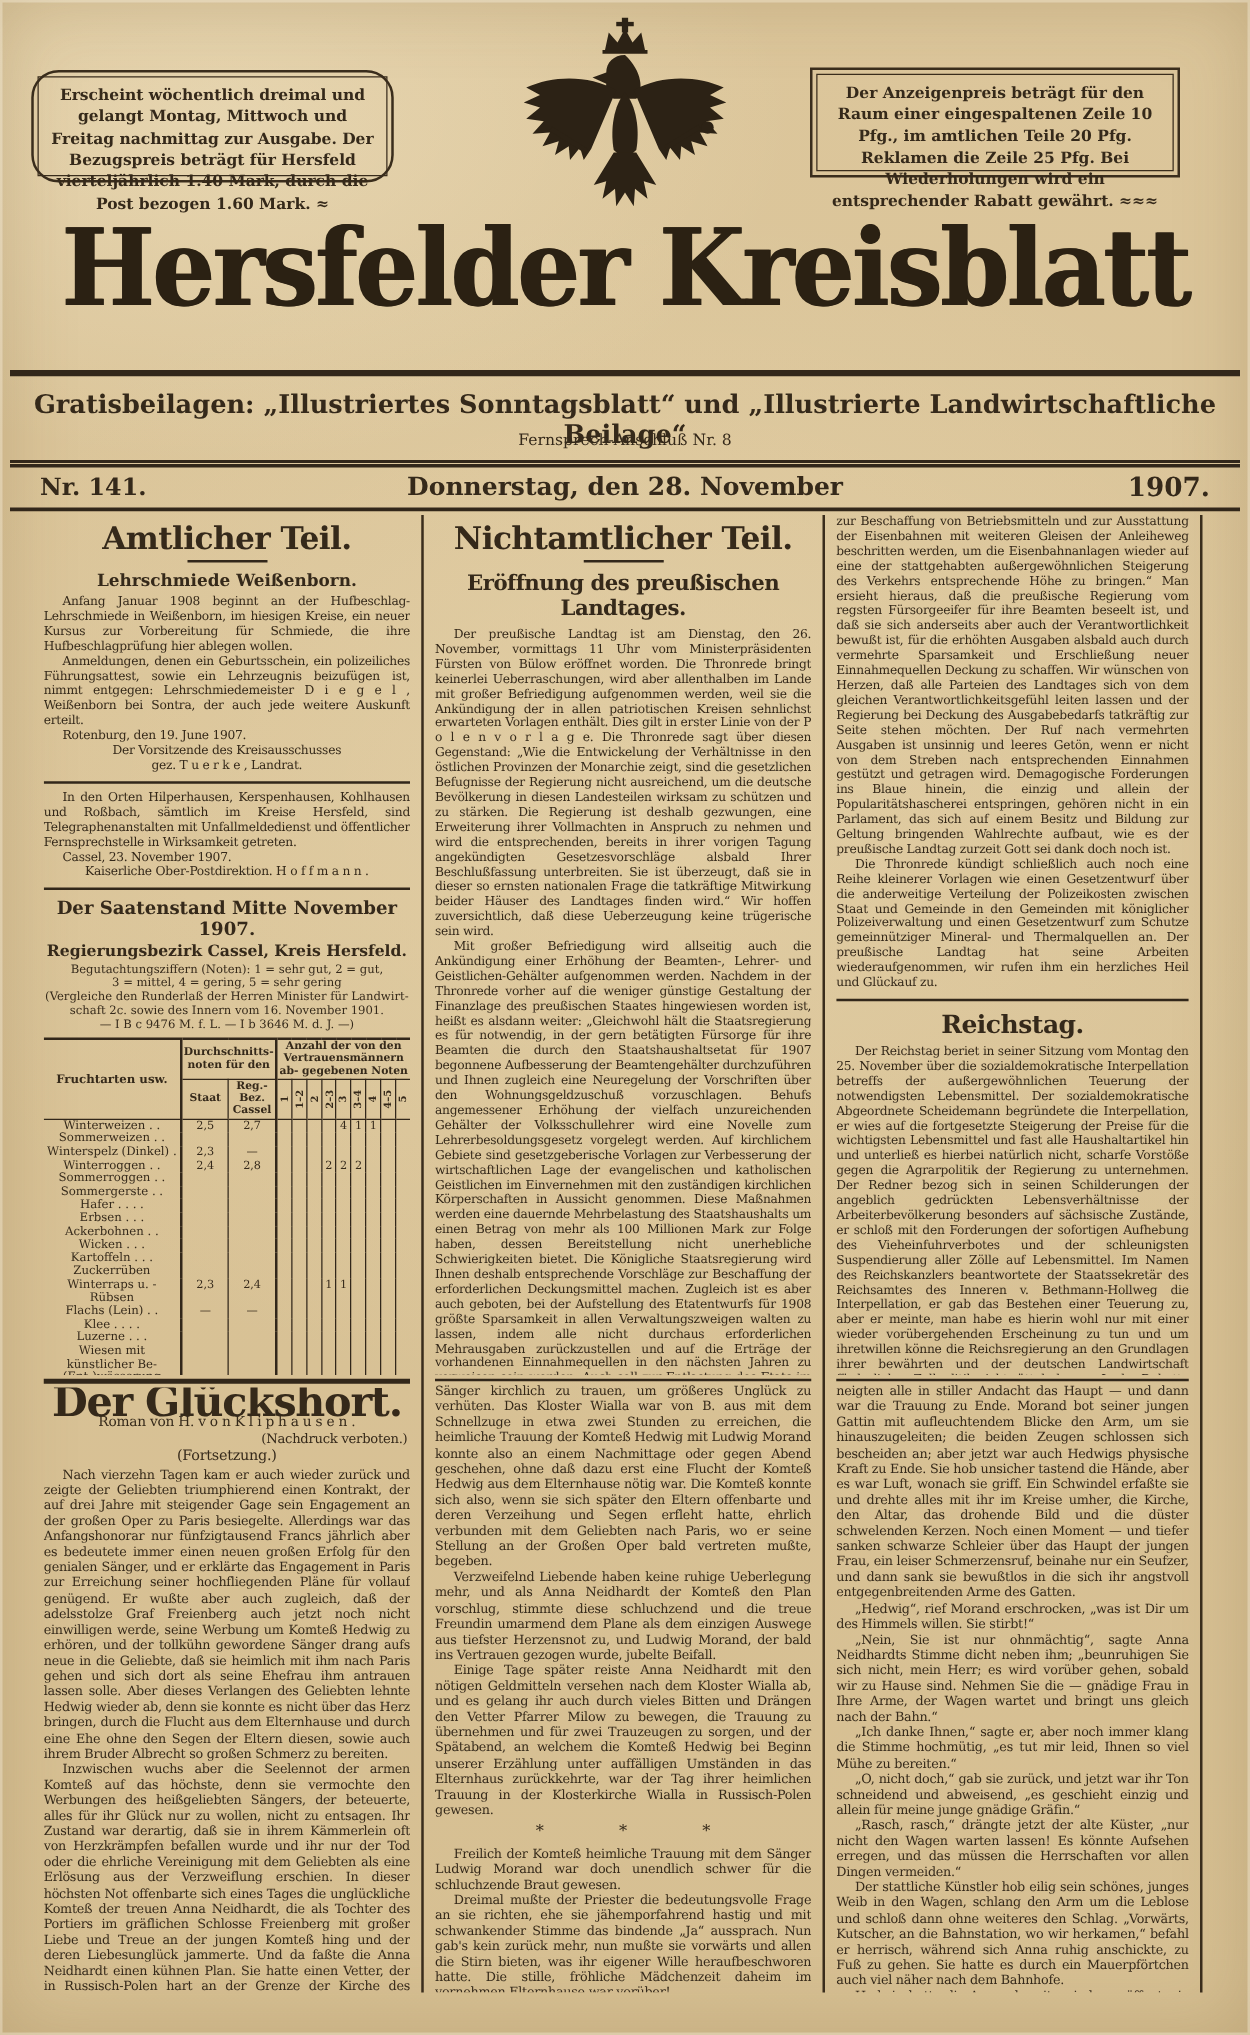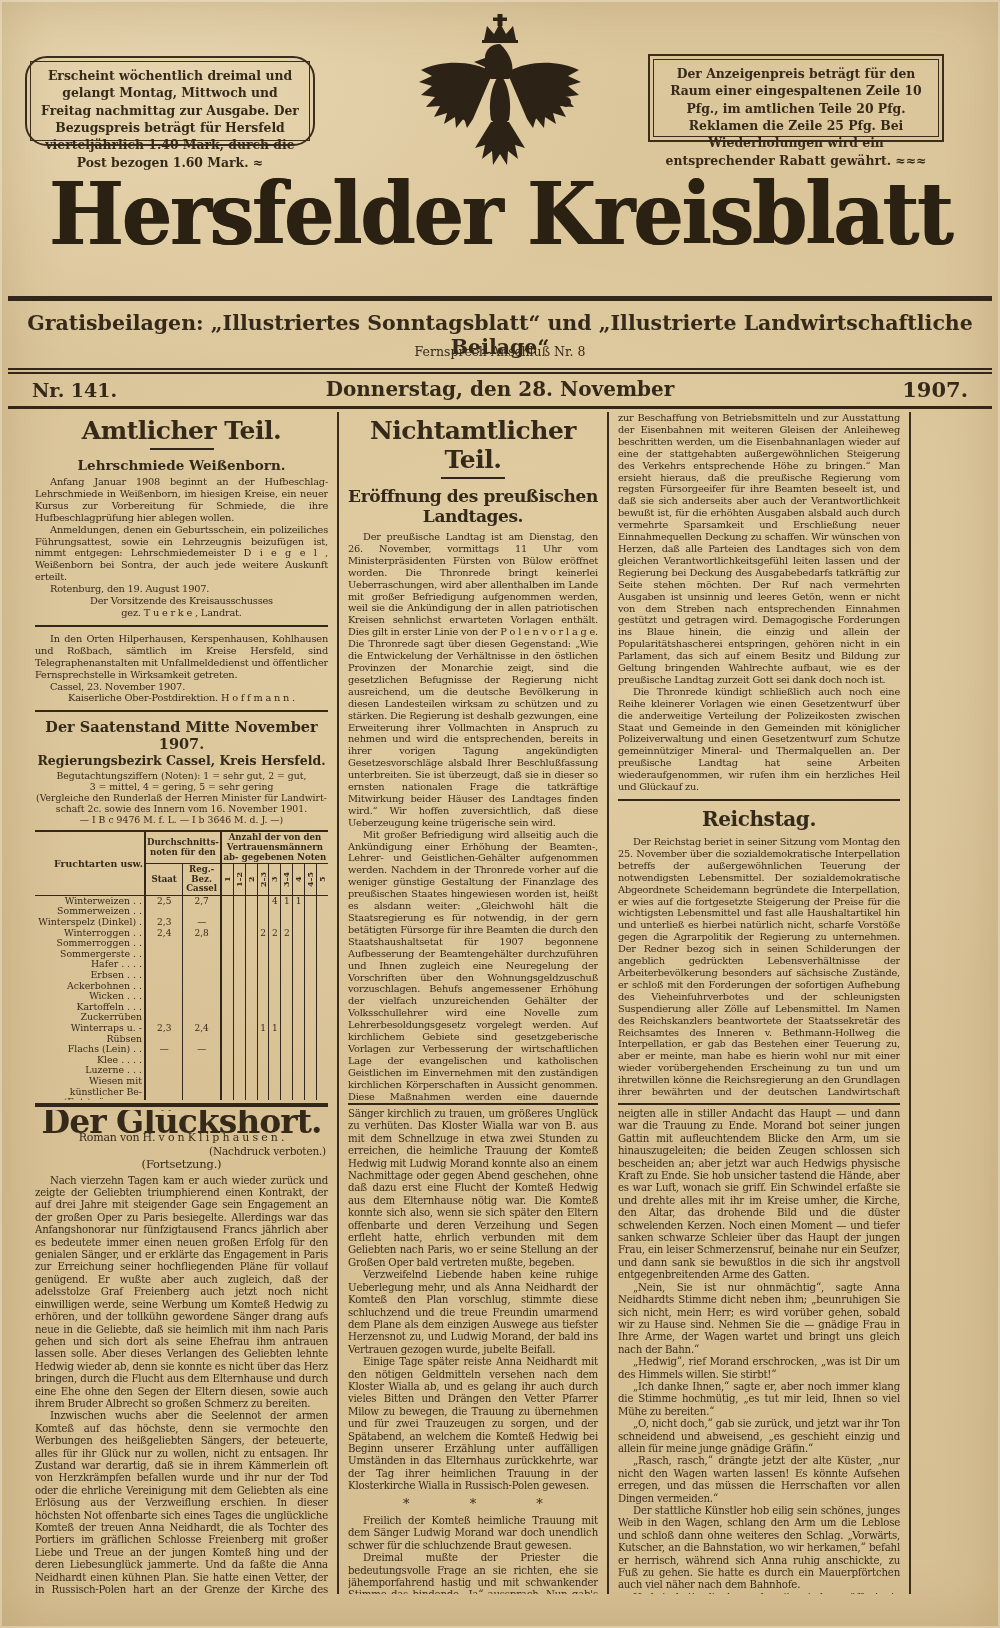--- a/index.html
+++ b/index.html
@@ -27,21 +27,21 @@
   .phone{position:absolute;left:0;right:0;top:344px;text-align:center;
     font-size:12.5px;font-weight:normal;}
   .dateline{position:absolute;left:30px;right:30px;top:377px;height:26px;}
   .issue-no{position:absolute;left:2px;top:2px;font-size:19px;font-weight:bold;}
   .date-c{position:absolute;left:0;right:0;text-align:center;font-size:20px;font-weight:bold;}
   .year{position:absolute;right:2px;top:0;font-size:21px;font-weight:bold;}
   
   .cols{position:absolute;top:412px;left:26px;right:26px;bottom:34px;display:flex;}
   .col{box-sizing:border-box;overflow:hidden;padding:0 9px;display:flex;flex-direction:column;}
   .c1{width:311px;}
-  .c2{width:270px;border-left:2px solid #3a2d1c;}
+  .c2{width:321px;border-left:2px solid #3a2d1c;}
   .c3{width:304px;border-left:2px solid #3a2d1c;border-right:2px solid #3a2d1c;}
   .col-top{height:688px;overflow:hidden;}
   .mid-rule{height:2px;background:#32271a;margin:3px 0;flex:none;}
   .mid-rule.heavy{height:4px;}
   .col-bot{flex:1;overflow:hidden;}
   
   .sec-title{text-align:center;font-size:25px;font-weight:bold;margin:4px 0 2px;letter-spacing:-0.5px;}
   .short-rule{width:64px;height:2px;background:#32271a;margin:3px auto 7px;}
   .art-title{text-align:center;font-size:13.5px;font-weight:bold;margin:2px 0 3px;}
   .big-art-title{text-align:center;font-size:17px;font-weight:bold;margin:1px 0 5px;letter-spacing:-0.4px;}
@@ -61,21 +61,21 @@
   .stars{text-align:center;font-size:13px;letter-spacing:28px;text-indent:28px;margin:5px 0;}
   
   .sa-title{text-align:center;font-size:14.5px;font-weight:bold;margin:4px 0 1px;}
   .sa-sub{text-align:center;font-size:12.5px;font-weight:bold;margin:0 0 2px;}
   .sa-note{text-align:center;font-size:9.3px;line-height:11px;margin:0;}
   table.saaten{border-collapse:collapse;margin:5px auto 3px;width:100%;
     border-top:2px solid #32271a;border-bottom:2px solid #32271a;font-size:9px;}
   .saaten th{font-weight:bold;padding:1px 1px;border-bottom:1.5px solid #32271a;
     font-size:8.6px;line-height:9.6px;vertical-align:middle;}
   .saaten td{padding:0 2px;line-height:10.6px;vertical-align:top;}
-  .saaten .tname{text-align:right;width:108px;font-size:9.4px;white-space:normal;}
+  .saaten .tname{text-align:center;width:108px;font-size:9.4px;white-space:normal;}
   .saaten .tnum{text-align:center;width:30px;}
   .saaten .tvote{text-align:center;width:11px;padding:0;}
   .bL2{border-left:2px solid #32271a;}
   .bL1{border-left:1px solid #32271a;}
   .rot{writing-mode:vertical-rl;transform:rotate(180deg);margin:0 auto;font-size:8px;line-height:9px;height:22px;}
   .eagle{position:absolute;left:398px;top:14px;}
 </style>
 </head>
 <body>
 
@@ -121,21 +121,21 @@
   <div class="cols">
 
     <div class="col c1">
       <div class="col-top">
         <div class="sec-title">Amtlicher Teil.</div>
         <div class="short-rule"></div>
         <div class="art-title">Lehrschmiede Weißenborn.</div>
         <div class="art">
           <p>Anfang Januar 1908 beginnt an der Hufbeschlag-Lehrschmiede in Weißenborn, im hiesigen Kreise, ein neuer Kursus zur Vorbereitung für Schmiede, die ihre Hufbeschlagprüfung hier ablegen wollen.</p>
           <p>Anmeldungen, denen ein Geburtsschein, ein polizeiliches Führungsattest, sowie ein Lehrzeugnis beizufügen ist, nimmt entgegen: Lehrschmiedemeister D i e g e l , Weißenborn bei Sontra, der auch jede weitere Auskunft erteilt.</p>
-          <p class="ind2">Rotenburg, den 19. August 1907.</p>
+          <p class="ind2">Rotenburg, den 19. June 1907.</p>
           <p class="cent">Der Vorsitzende des Kreisausschusses</p>
           <p class="cent">gez. T u e r k e , Landrat.</p>
         </div>
         <div class="art-rule"></div>
         <div class="art">
           <p>In den Orten Hilperhausen, Kerspenhausen, Kohlhausen und Roßbach, sämtlich im Kreise Hersfeld, sind Telegraphenanstalten mit Unfallmeldedienst und öffentlicher Fernsprechstelle in Wirksamkeit getreten.</p>
           <p class="ind2">Cassel, 23. November 1907.</p>
           <p class="cent">Kaiserliche Ober-Postdirektion.  H o f f m a n n .</p>
         </div>
         <div class="art-rule"></div>
@@ -471,22 +471,22 @@
         </div>
         <div class="art-rule"></div>
         <div class="big-art-title" style="font-size:20px;">Reichstag.</div>
         <div class="art">
           <p>Der Reichstag beriet in seiner Sitzung vom Montag den 25. November über die sozialdemokratische Interpellation betreffs der außergewöhnlichen Teuerung der notwendigsten Lebensmittel. Der sozialdemokratische Abgeordnete Scheidemann begründete die Interpellation, er wies auf die fortgesetzte Steigerung der Preise für die wichtigsten Lebensmittel und fast alle Haushaltartikel hin und unterließ es hierbei natürlich nicht, scharfe Vorstöße gegen die Agrarpolitik der Regierung zu unternehmen. Der Redner bezog sich in seinen Schilderungen der angeblich gedrückten Lebensverhältnisse der Arbeiterbevölkerung besonders auf sächsische Zustände, er schloß mit den Forderungen der sofortigen Aufhebung des Vieheinfuhrverbotes und der schleunigsten Suspendierung aller Zölle auf Lebensmittel. Im Namen des Reichskanzlers beantwortete der Staatssekretär des Reichsamtes des Inneren v. Bethmann-Hollweg die Interpellation, er gab das Bestehen einer Teuerung zu, aber er meinte, man habe es hierin wohl nur mit einer wieder vorübergehenden Erscheinung zu tun und um ihretwillen könne die Reichsregierung an den Grundlagen ihrer bewährten und der deutschen Landwirtschaft förderlichen Zollpolitik nicht rütteln lassen. In der Debatte stellte sich Abge-</p>
         </div>
       </div>
       <div class="mid-rule"></div>
       <div class="col-bot nov">
         <p class="noind">neigten alle in stiller Andacht das Haupt — und dann war die Trauung zu Ende. Morand bot seiner jungen Gattin mit aufleuchtendem Blicke den Arm, um sie hinauszugeleiten; die beiden Zeugen schlossen sich bescheiden an; aber jetzt war auch Hedwigs physische Kraft zu Ende. Sie hob unsicher tastend die Hände, aber es war Luft, wonach sie griff. Ein Schwindel erfaßte sie und drehte alles mit ihr im Kreise umher, die Kirche, den Altar, das drohende Bild und die düster schwelenden Kerzen. Noch einen Moment — und tiefer sanken schwarze Schleier über das Haupt der jungen Frau, ein leiser Schmerzensruf, beinahe nur ein Seufzer, und dann sank sie bewußtlos in die sich ihr angstvoll entgegenbreitenden Arme des Gatten.</p>
+        <p>„Hedwig“, rief Morand erschrocken, „was ist Dir um des Himmels willen. Sie stirbt!“</p>
         <p>„Nein, Sie ist nur ohnmächtig“, sagte Anna Neidhardts Stimme dicht neben ihm; „beunruhigen Sie sich nicht, mein Herr; es wird vorüber gehen, sobald wir zu Hause sind. Nehmen Sie die — gnädige Frau in Ihre Arme, der Wagen wartet und bringt uns gleich nach der Bahn.“</p>
-        <p>„Hedwig“, rief Morand erschrocken, „was ist Dir um des Himmels willen. Sie stirbt!“</p>
         <p>„Ich danke Ihnen,“ sagte er, aber noch immer klang die Stimme hochmütig, „es tut mir leid, Ihnen so viel Mühe zu bereiten.“</p>
         <p>„O, nicht doch,“ gab sie zurück, und jetzt war ihr Ton schneidend und abweisend, „es geschieht einzig und allein für meine junge gnädige Gräfin.“</p>
         <p>„Rasch, rasch,“ drängte jetzt der alte Küster, „nur nicht den Wagen warten lassen! Es könnte Aufsehen erregen, und das müssen die Herrschaften vor allen Dingen vermeiden.“</p>
         <p>Der stattliche Künstler hob eilig sein schönes, junges Weib in den Wagen, schlang den Arm um die Leblose und schloß dann ohne weiteres den Schlag. „Vorwärts, Kutscher, an die Bahnstation, wo wir herkamen,“ befahl er herrisch, während sich Anna ruhig anschickte, zu Fuß zu gehen. Sie hatte es durch ein Mauerpförtchen auch viel näher nach dem Bahnhofe.</p>
         <p>Hedwig hatte die Augen bereits wieder geöffnet; sie blickte verwirrt und unruhig um sich, und nur die Nähe des Geliebten schien sie etwas zu beschwichtigen.</p>
 
       </div>
     </div>
   </div>
 </div>

